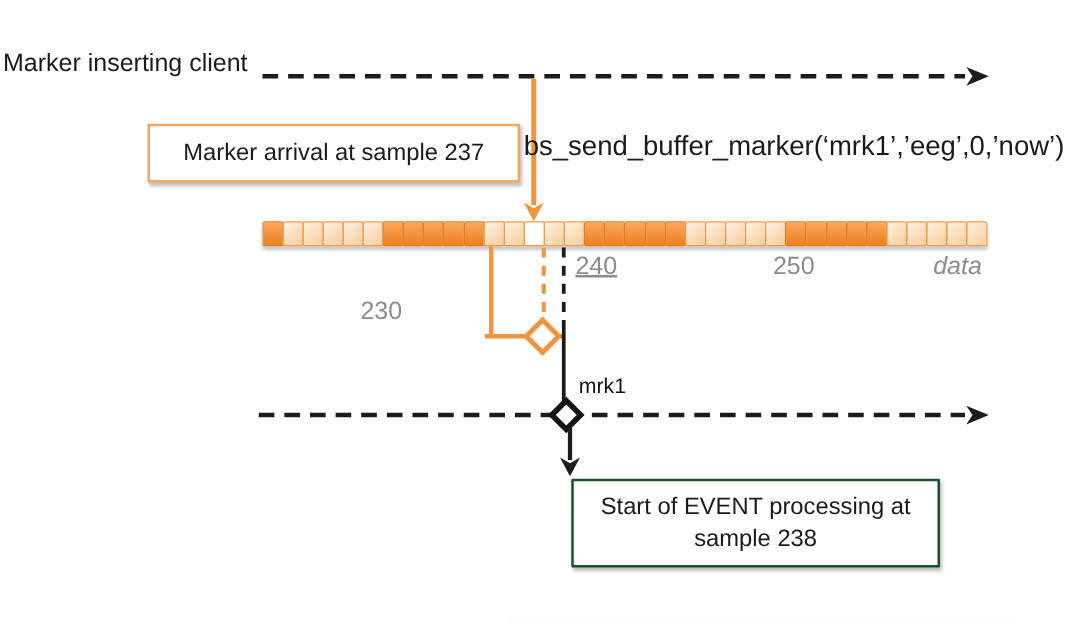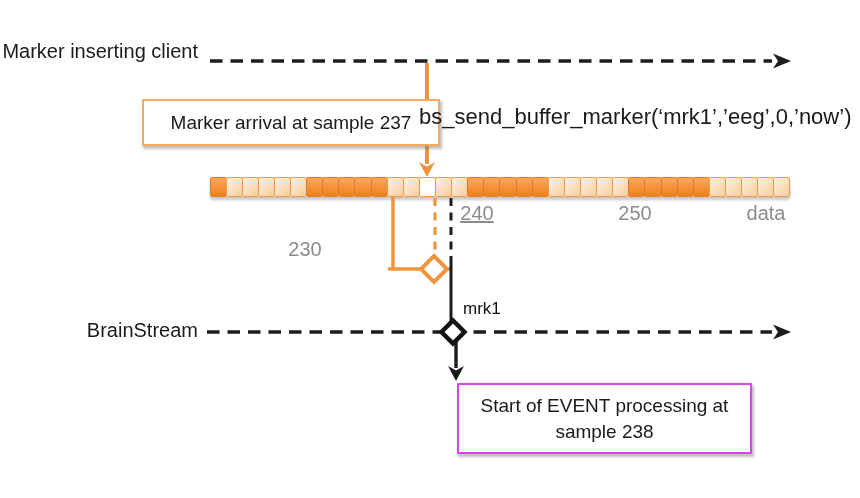--- a/index.html
+++ b/index.html
@@ -28,21 +28,21 @@
   }
   .callout{
     background:#FFFFFF;
     border:2px solid #F4A962;
     box-shadow:1.5px 2.5px 3px rgba(110,110,110,.45);
     display:flex;align-items:center;justify-content:center;
     font-size:19px;
     text-align:center;
     border-radius:1px;
   }
-  .callout.dark{border:2px solid #d946ef;line-height:26px;}
+  .callout.dark{border:2px solid #14532d;line-height:26px;}
   #buffer-bar{
     left:210px;top:177px;width:580px;height:20px;
     display:flex;
     box-shadow:0 3px 3px rgba(0,0,0,.22);
     border-radius:2px;
   }
   #buffer-bar .cell{
     flex:1 1 0;
     border:1px solid #EE9040;
     border-radius:2px;
@@ -58,38 +58,37 @@
   }
   #buffer-bar .cell.w{
     background:#FFFFFF;
     border-color:#F09B4C;
   }
   .tick{
     top:202px;width:60px;
     text-align:center;
     font-size:20px;color:#8C8C8C;
   }
-  .tick.italic{width:80px;}
+  .tick.italic{font-style:italic;width:80px;}
   #code-call{
     left:419px;top:104px;
     font-size:22px;color:#1A1A1A;
     white-space:nowrap;
   }
   #marker-name{
     left:463px;top:299px;
     font-size:17px;color:#111;
   }
 </style>
 </head>
 <body>
 
 <div id="canvas">
 
   <div class="abs lane-label" style="top:40px;">Marker inserting client</div>
-  <div class="abs lane-label" style="top:319px;">BrainStream</div>
 
   <div id="buffer-bar" class="abs">
       <div class="cell d"></div>
       <div class="cell l"></div>
       <div class="cell l"></div>
       <div class="cell l"></div>
       <div class="cell l"></div>
       <div class="cell l"></div>
       <div class="cell d"></div>
       <div class="cell d"></div>
@@ -149,21 +148,21 @@
 
     <line x1="207" y1="332" x2="772" y2="332" stroke="#1C1C1C" stroke-width="3.6" stroke-dasharray="12.5 8"></line>
     <path d="M773,324.5 L791,332 L773,339.5 L778,332 Z" fill="#1C1C1C"></path>
 
     <path d="M453,320.5 L464.5,332 L453,343.5 L441.5,332 Z" fill="#FFFFFF" stroke="#141414" stroke-width="4.5"></path>
 
     <line x1="456" y1="342" x2="456" y2="368" stroke="#1C1C1C" stroke-width="3.4"></line>
     <path d="M448,366 L456,381 L464,366 L456,370.5 Z" fill="#1C1C1C"></path>
   </svg>
 
-  <div class="abs callout" style="left:118px;top:99px;width:294px;height:43px;margin-left:24px;">
+  <div class="abs callout" style="left:118px;top:99px;width:294px;height:43px;">
     <span>Marker arrival at sample 237</span>
   </div>
 
 
   <div class="abs callout dark" style="left:457px;top:383px;width:291px;height:67px;">
     <span style="display:block;width:250px;">Start of EVENT processing at sample 238</span>
   </div>
 
   <div id="code-call" class="abs">bs_send_buffer_marker(‘mrk1’,’eeg’,0,’now’)</div>
 

